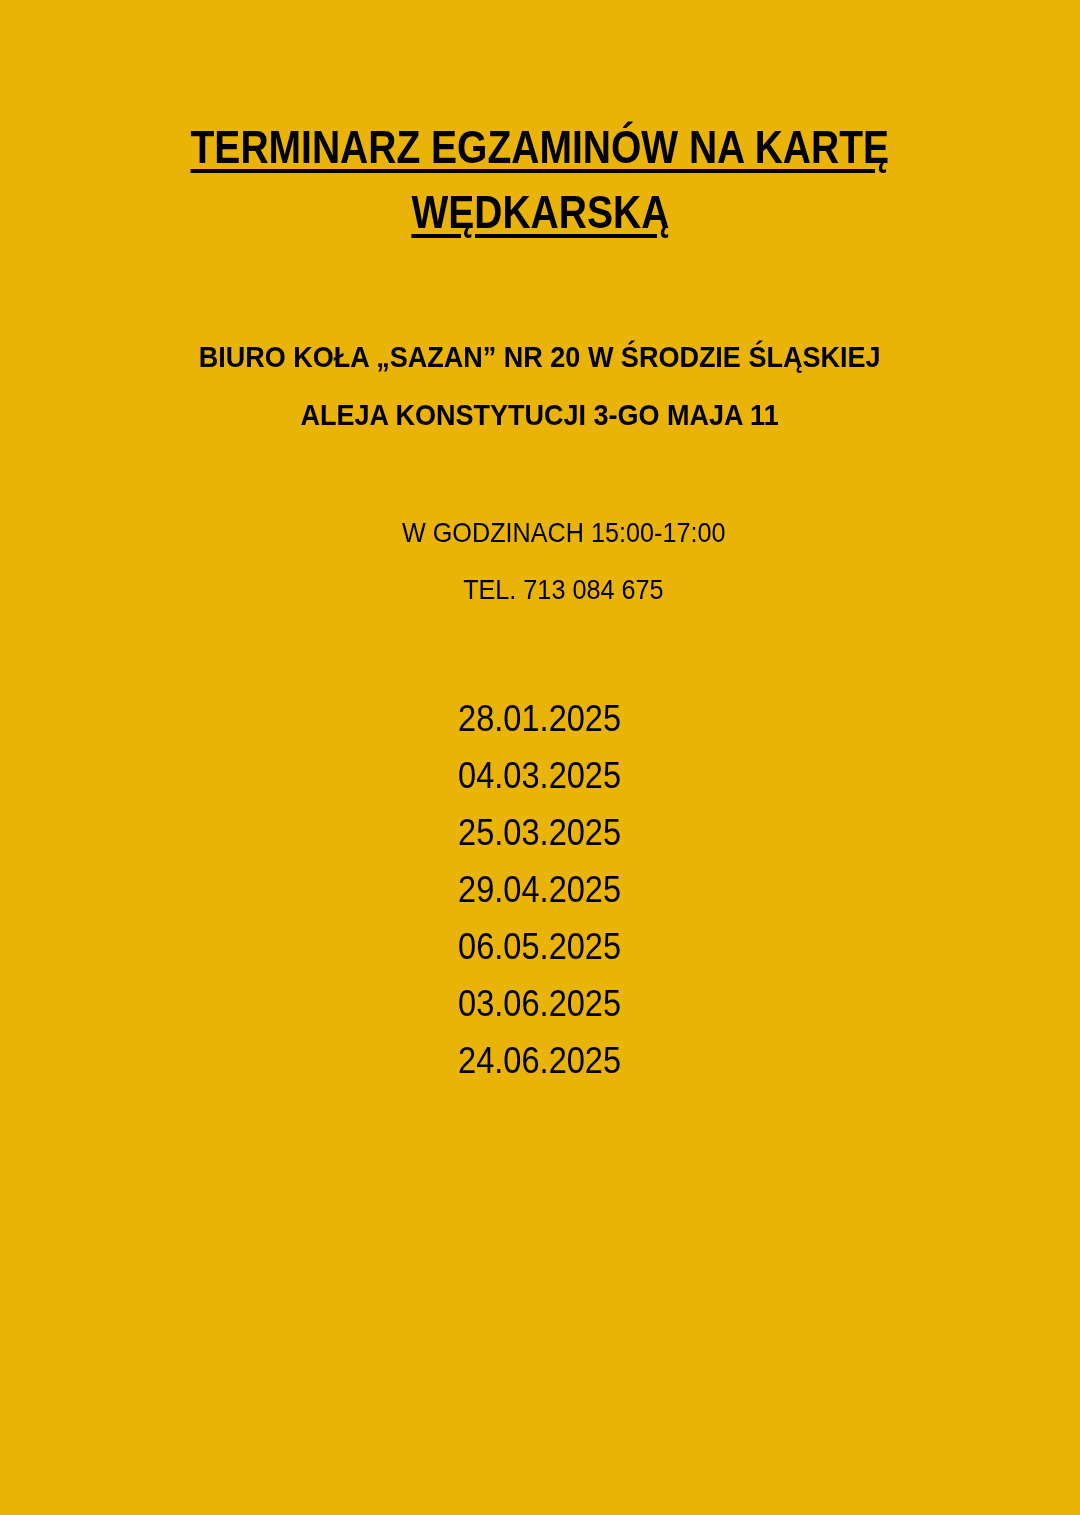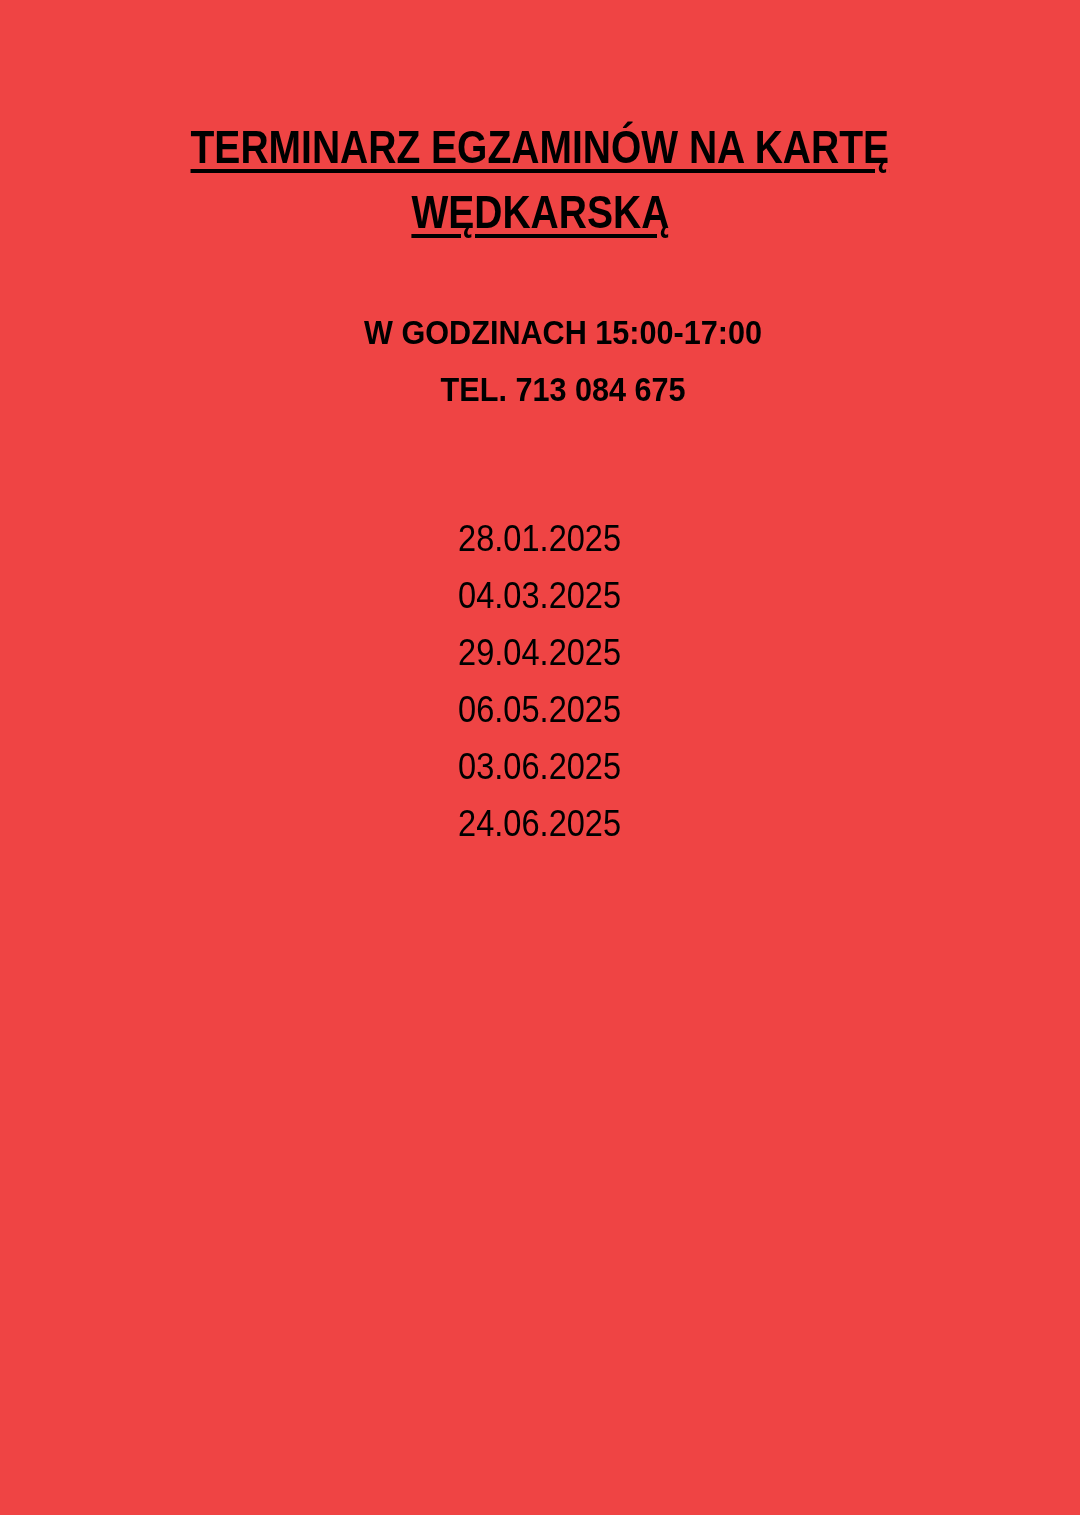--- a/index.html
+++ b/index.html
@@ -10,21 +10,21 @@
     width: 1080px;
     height: 1515px;
     background: #ffffff;
     color: #000000;
     font-family: "Liberation Sans", "DejaVu Sans", sans-serif;
     overflow: hidden;
   }
   .page {
     width: 1080px;
     height: 1515px;
-    background: #ef4444;
+    background: #eab308;
     text-align: center;
   }
   .line {
     display: block;
     white-space: nowrap;
   }
   
   .cond {
     display: inline-block;
     transform: scaleX(0.84);
@@ -55,31 +55,31 @@
     line-height: 58px;
   }
   .address-line .cond {
     transform: scaleX(0.90);
   }
   
   .hours-block {
     margin-top: 60px;
   }
   .hours-line {
-    font-size: 34px;
-    font-weight: bold;
+    font-size: 28px;
+    font-weight: normal;
     line-height: 57px;
     margin-left: 47px;
   }
   .hours-line .cond {
     transform: scaleX(0.90);
   }
   
   .dates-block {
-    margin-top: 92px;
+    margin-top: 72px;
   }
   .date-line {
     font-size: 37px;
     font-weight: normal;
     line-height: 57px;
   }
   .date-line .cond {
     transform: scaleX(0.88);
   }
 </style>
@@ -90,38 +90,49 @@
 
   <div class="title-block">
     <div class="line title-line">
       <span class="cond">TERMINARZ EGZAMINÓW NA KARTĘ</span>
     </div>
     <div class="line title-line">
       <span class="cond">WĘDKARSKĄ</span>
     </div>
   </div>
 
+  <div class="address-block">
+    <div class="line address-line">
+      <span class="cond">BIURO KOŁA „SAZAN” NR 20 W ŚRODZIE ŚLĄSKIEJ</span>
+    </div>
+    <div class="line address-line">
+      <span class="cond">ALEJA KONSTYTUCJI 3-GO MAJA 11</span>
+    </div>
+  </div>
 
   <div class="hours-block">
     <div class="line hours-line">
       <span class="cond">W GODZINACH 15:00-17:00</span>
     </div>
     <div class="line hours-line">
       <span class="cond">TEL. 713 084 675</span>
     </div>
   </div>
 
   <div class="dates-block">
     <div class="line date-line">
       <span class="cond">28.01.2025</span>
     </div>
     <div class="line date-line">
       <span class="cond">04.03.2025</span>
     </div>
     <div class="line date-line">
+      <span class="cond">25.03.2025</span>
+    </div>
+    <div class="line date-line">
       <span class="cond">29.04.2025</span>
     </div>
     <div class="line date-line">
       <span class="cond">06.05.2025</span>
     </div>
     <div class="line date-line">
       <span class="cond">03.06.2025</span>
     </div>
     <div class="line date-line">
       <span class="cond">24.06.2025</span>

